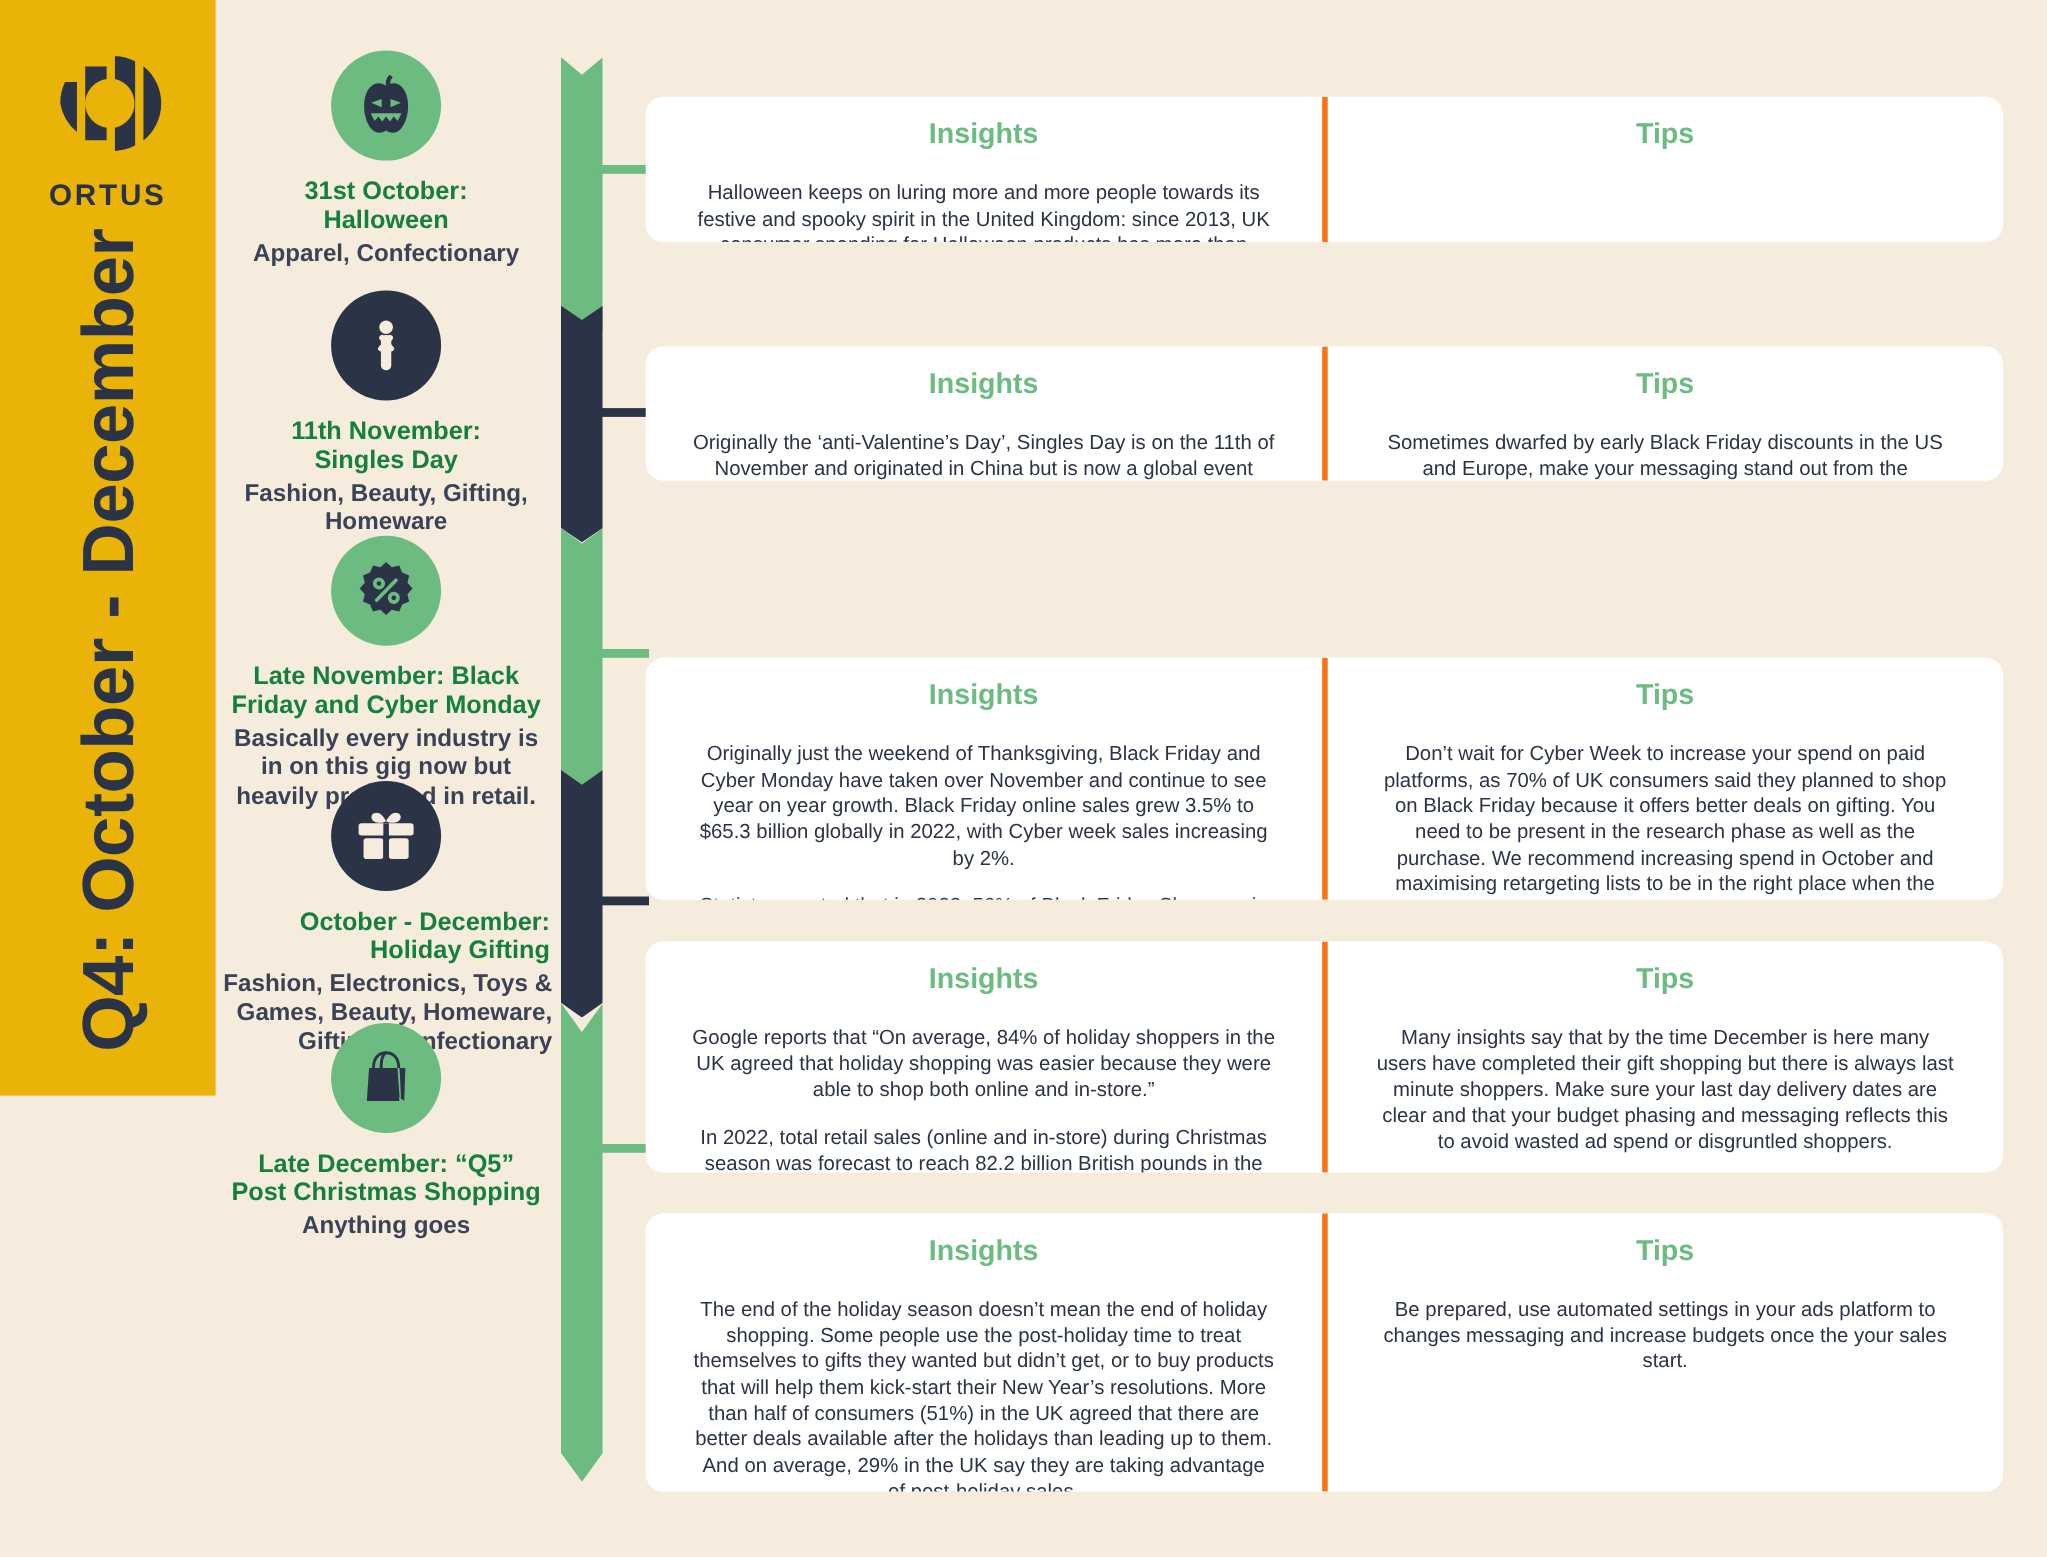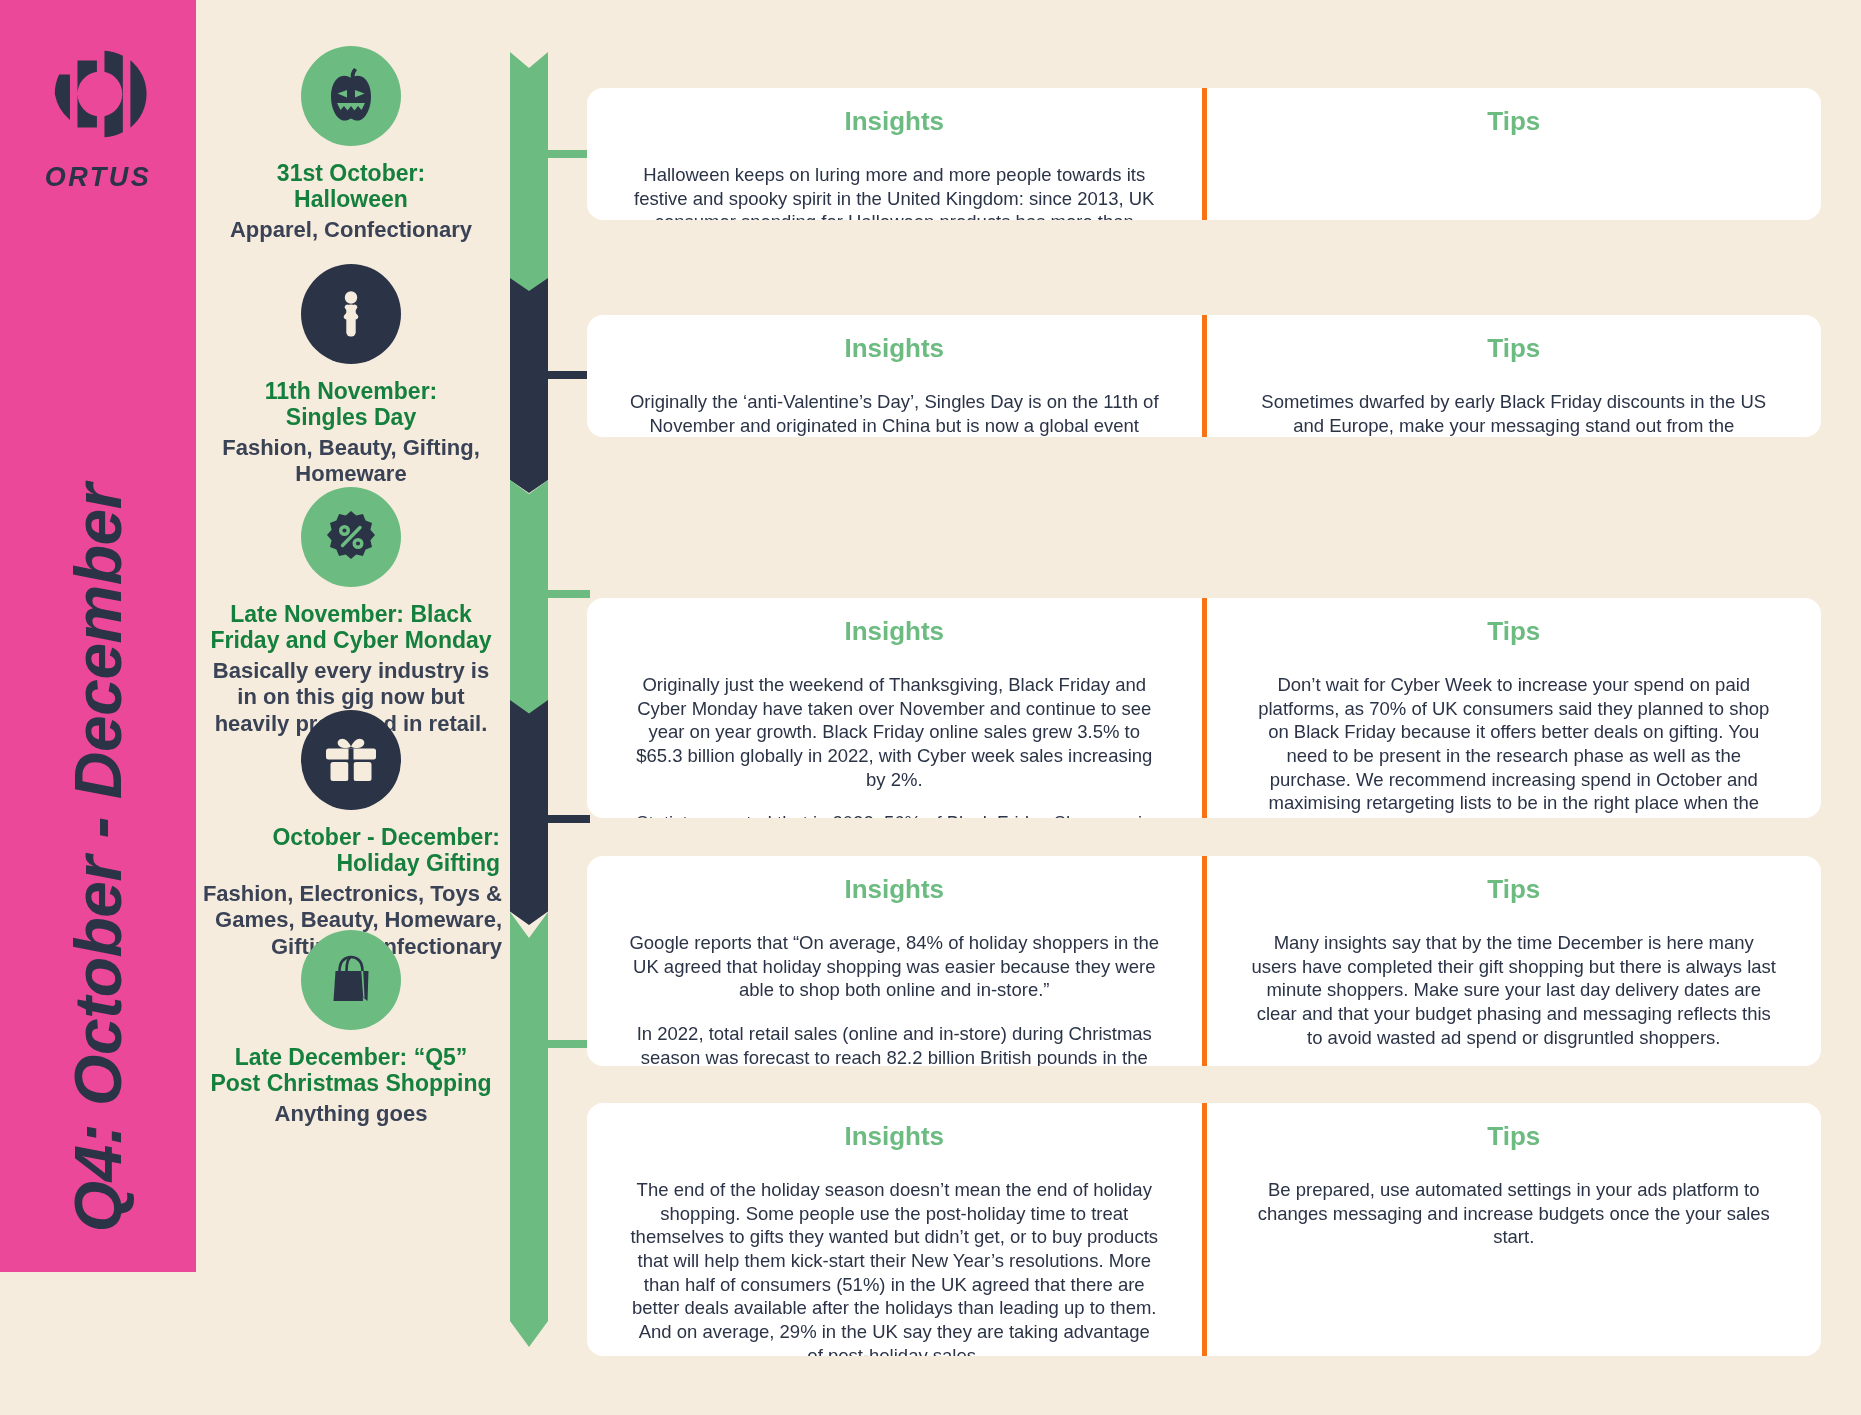--- a/index.html
+++ b/index.html
@@ -12,23 +12,22 @@
   .page {
     position: relative;
     width: 1861px; height: 1415px;
     background: #f6ecdd;
   }
 
   
   .rail {
     position: absolute;
     left: 0; top: 0;
-    width: 196px; height: 1272px;
-    background: #ec4899;
-    font-style: italic;
+    width: 196px; height: 996px;
+    background: #eab308;
   }
   .logo-wrap {
     position: absolute;
     left: 0; top: 40px;
     width: 196px;
     display: flex; flex-direction: column;
     align-items: center;
   }
   .logo-mark { width: 108px; height: 108px; display: block; }
   .logo-text {

